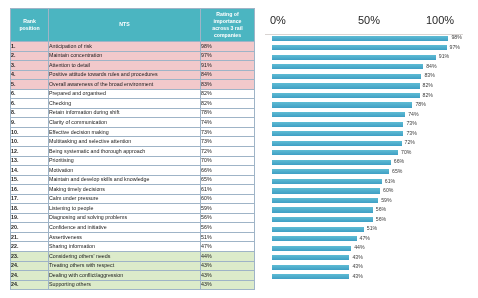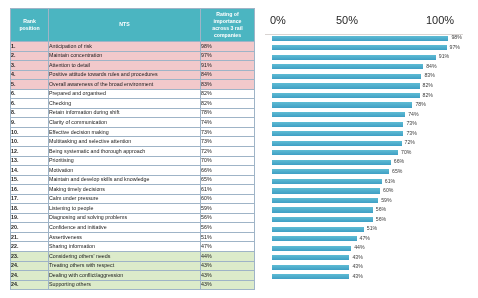--- a/index.html
+++ b/index.html
@@ -291,21 +291,21 @@
             <td class="c-nts">Supporting others</td>
             <td class="c-rate">43%</td>
           </tr>
         </tbody>
     </table>
   </div>
 
   <div id="chart-panel">
     <div id="axis-labels">
         <div class="axis-tick" style="left: 12px;">0%</div>
-        <div class="axis-tick" style="left: 78px;">50%</div>
+        <div class="axis-tick" style="left: 100px;">50%</div>
         <div class="axis-tick" style="left: 168px;">100%</div>
       </div>
     <div id="plot-area">
       <div class="top-rule"></div>
     <div class="bar-row">
           <div class="bar" style="width: 176.4px;"></div>
           <div class="bar-label" style="left: 193.4px;">98%</div>
         </div>
         <div class="bar-row">
           <div class="bar" style="width: 174.6px;"></div>

